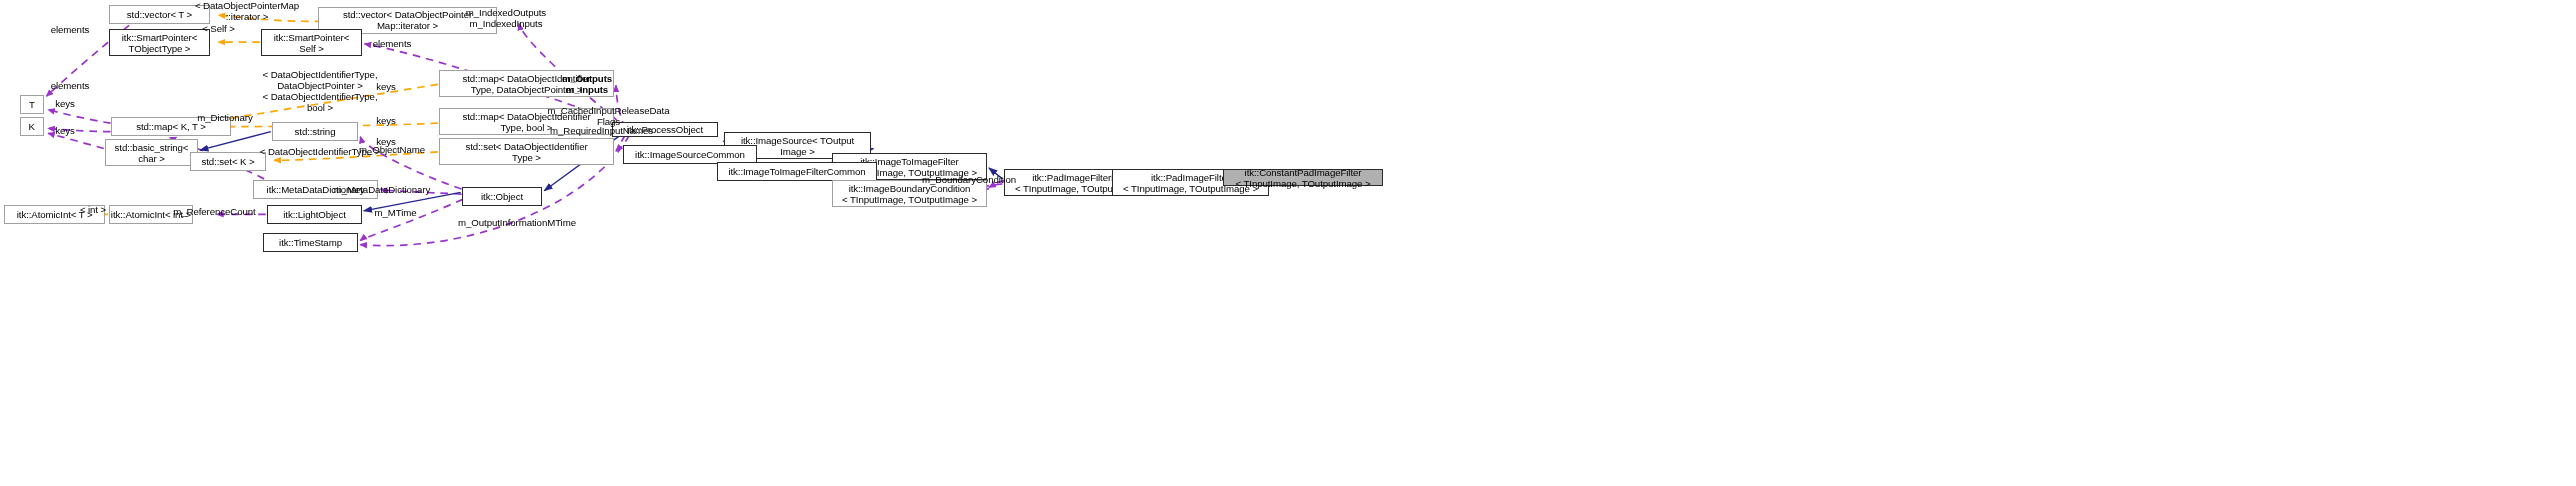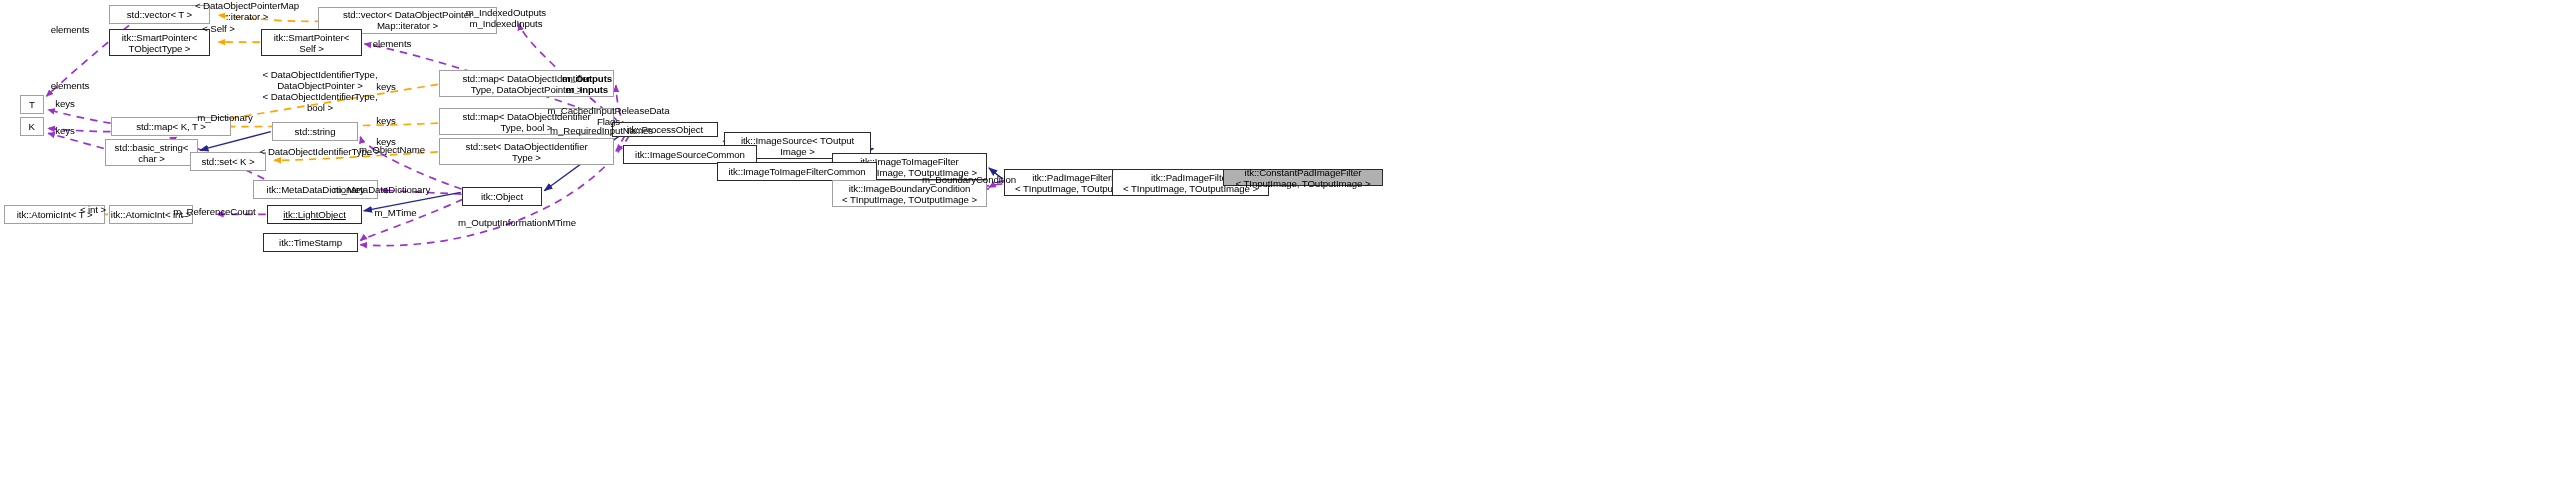--- a/index.html
+++ b/index.html
@@ -160,21 +160,21 @@
   <div class="node thick" style="left:1112px; top:169px; width:157px; height:27px;">itk::PadImageFilter
 &lt; TInputImage, TOutputImage &gt;</div>
   <div class="node highlight" style="left:1223px; top:169px; width:160px; height:17px;">itk::ConstantPadImageFilter
 &lt; TInputImage, TOutputImage &gt;</div>
   <div class="node thin" style="left:253px;  top:180px; width:125px; height:18.6px;">itk::MetaDataDictionary</div>
   <div class="node thin" style="left:832px;  top:180px; width:155px; height:27px;">itk::ImageBoundaryCondition
 &lt; TInputImage, TOutputImage &gt;</div>
   <div class="node thick" style="left:462px;  top:187px; width:80px;  height:18.6px;">itk::Object</div>
   <div class="node thin" style="left:4.2px;    top:205px; width:101px; height:18.6px;">itk::AtomicInt&lt; T &gt;</div>
   <div class="node thin" style="left:109px;  top:205px; width:84px; height:18.6px;">itk::AtomicInt&lt; int &gt;</div>
-  <div class="node thick" style="left:267px;  top:205px; width:95px; height:18.6px;text-decoration:underline;">itk::LightObject</div>
+  <div class="node thick" style="left:267px;  top:205px; width:95px; height:18.6px;">itk::LightObject</div>
   <div class="node thick" style="left:263px;  top:233px; width:95px; height:18.6px;">itk::TimeStamp</div>
 
   <div class="edge-label" style="left:171px;  top:0px;   width:152px;">&lt; DataObjectPointerMap
 ::iterator &gt;</div>
   <div class="edge-label" style="left:447px;  top:6.8px;   width:118px;">m_IndexedOutputs
 m_IndexedInputs</div>
   <div class="edge-label" style="left:44px;   top:23.6px;  width:52px;">elements</div>
   <div class="edge-label" style="left:193px;  top:23px;  width:51px;">&lt; Self &gt;</div>
   <div class="edge-label" style="left:366px;  top:38px;  width:52px;">elements</div>
   <div class="edge-label" style="left:244px; top:69px; width:152px;">&lt; DataObjectIdentifierType,

